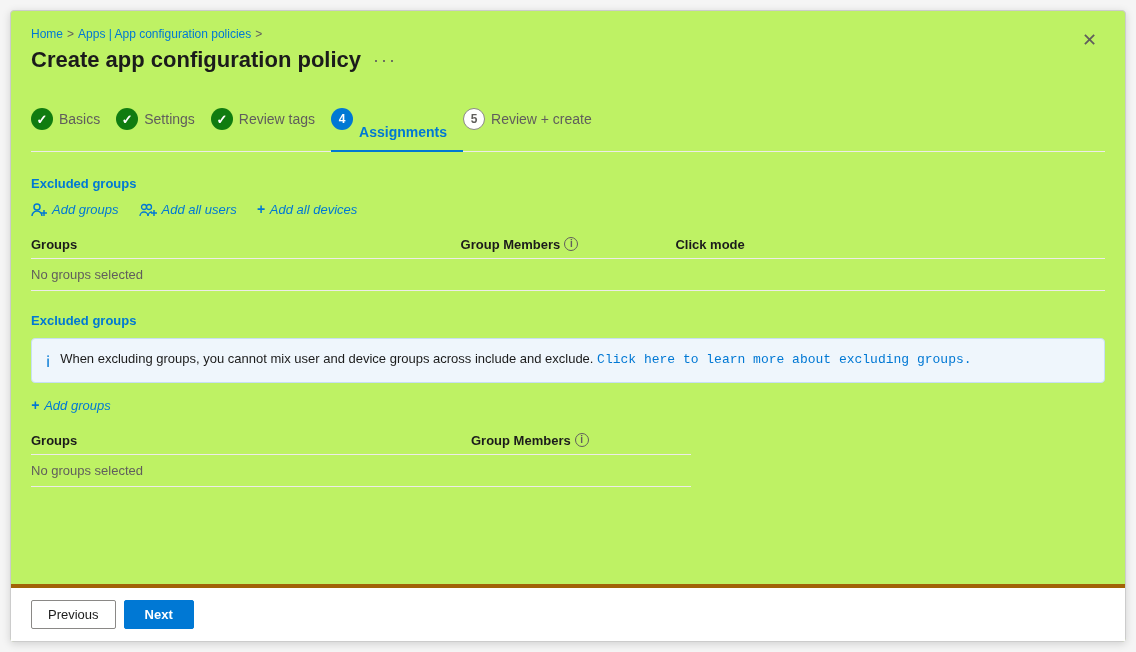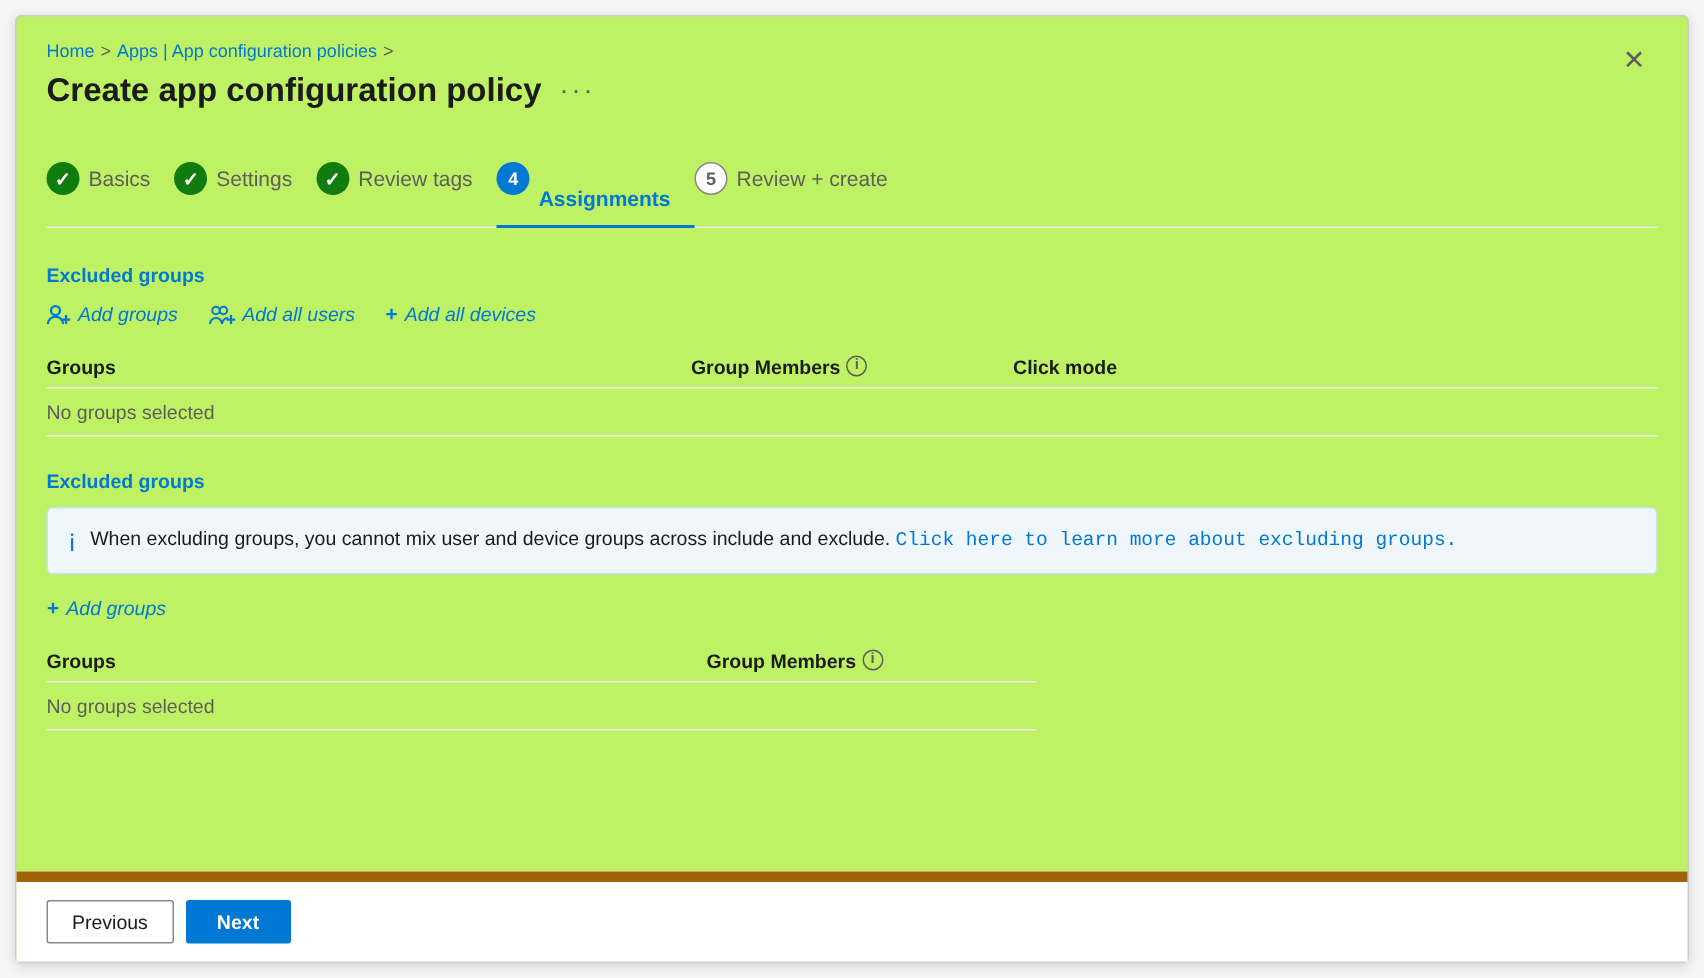--- a/index.html
+++ b/index.html
@@ -228,21 +228,21 @@
     .excluded-table-row {
       display: grid;
       grid-template-columns: 2fr 1fr;
       padding: 8px 0;
       border-bottom: 1px solid #edebe9;
       color: #605e5c;
       font-size: 13px;
       max-width: 660px;
     }
     .footer {
-      border-top: 7px solid #a16207;
+      border-top: 4px solid #a16207;
       padding: 12px 20px;
       display: flex;
       align-items: flex-start;
       gap: 8px;
       background: #fff;
     }
     .btn-previous {
       background: #fff;
       border: 1px solid #8a8886;
       color: #1b1b1b;

